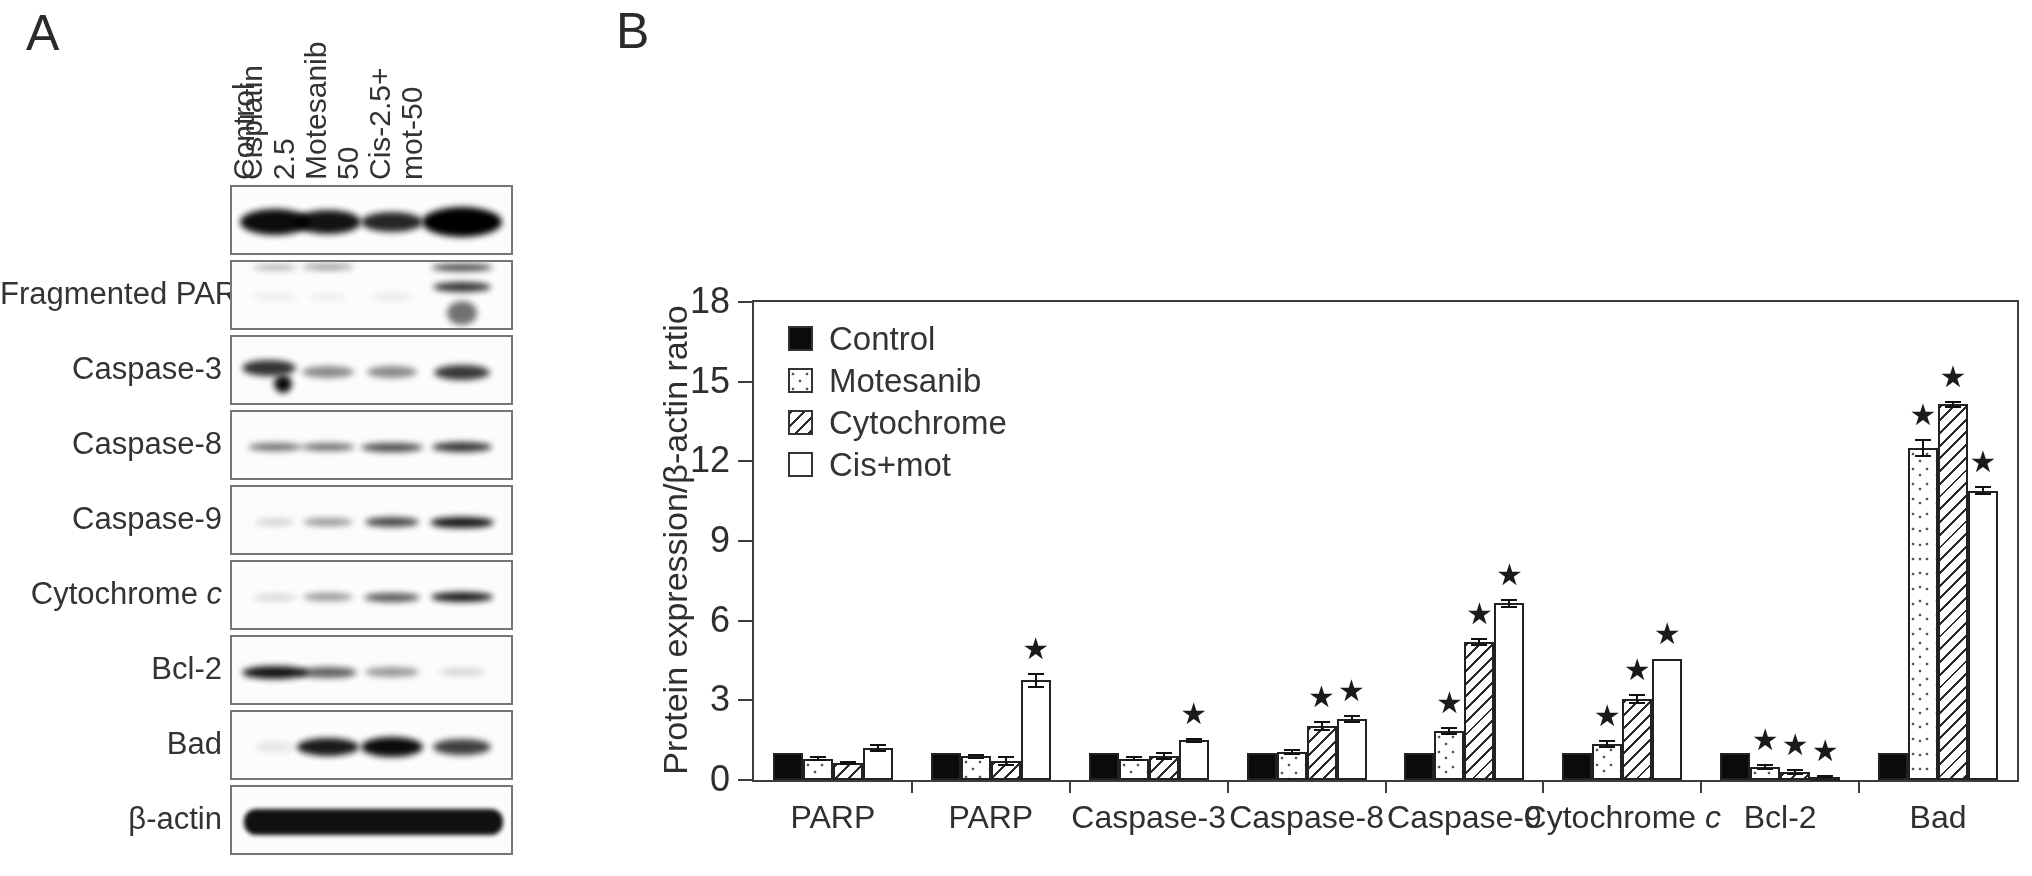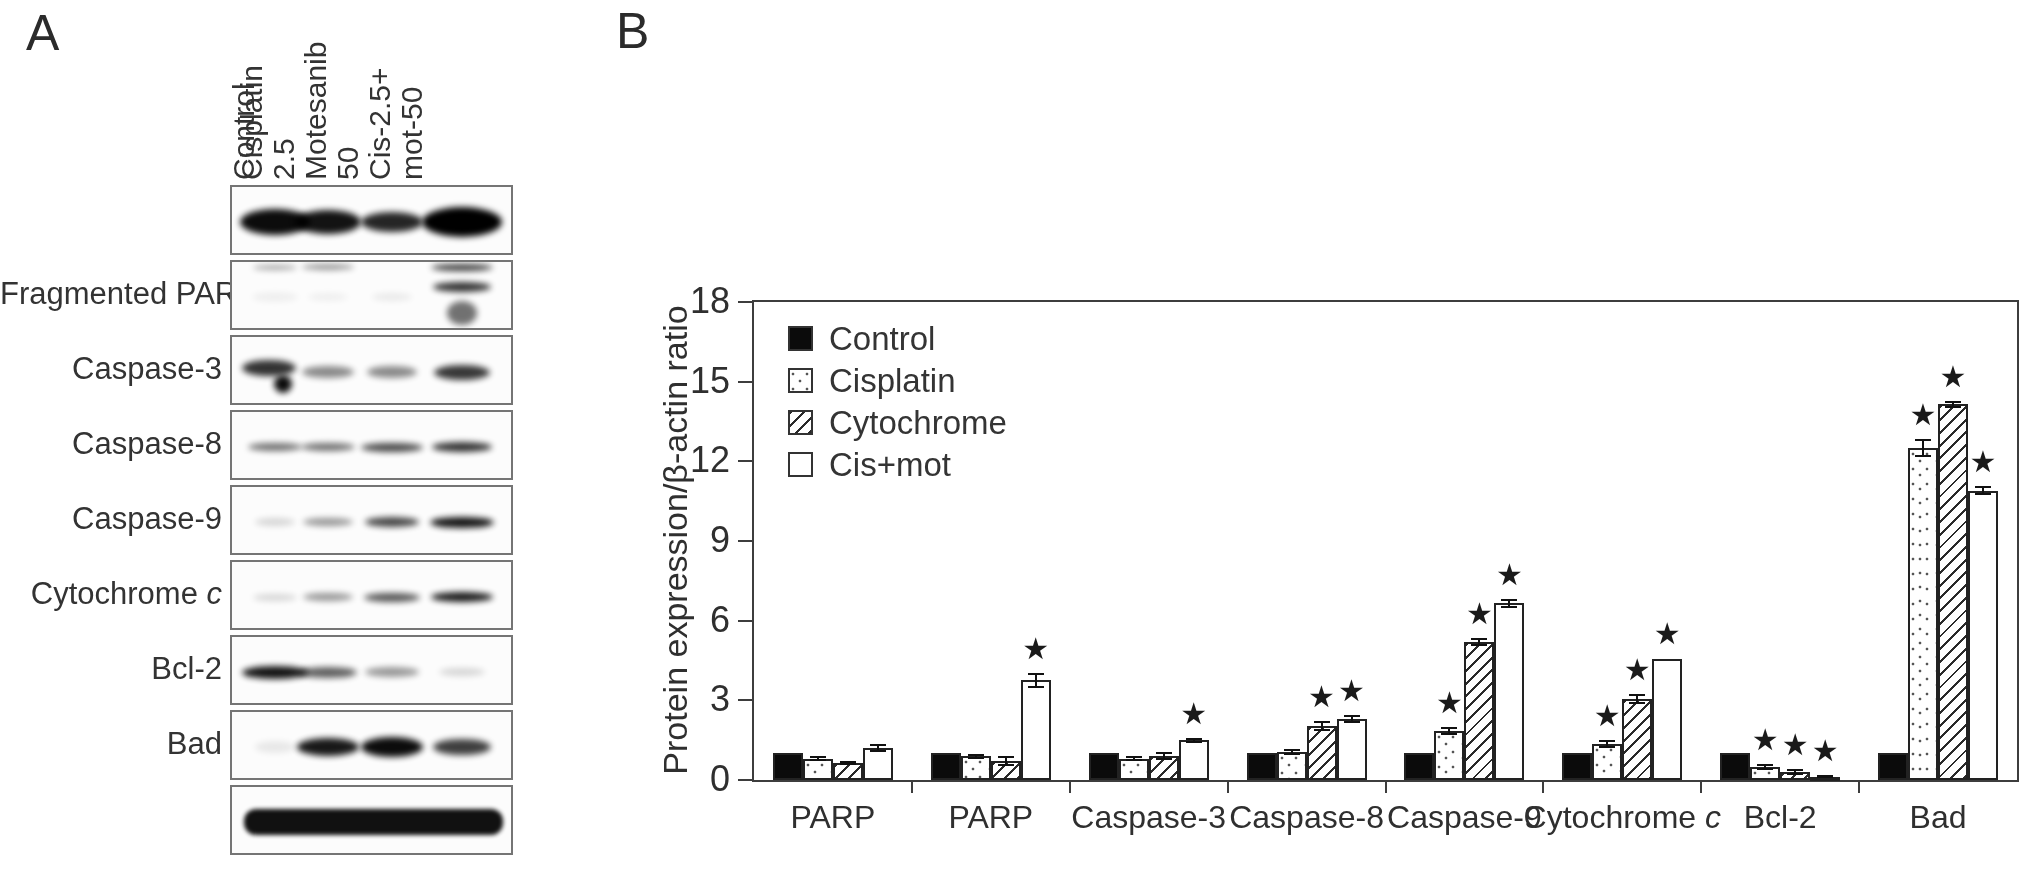--- a/index.html
+++ b/index.html
@@ -115,20 +115,21 @@
         <div class="blot-band" style="left: 133px; top: 30px; width: 54px; height: 10px; opacity: 0.4;"></div>
         <div class="blot-band" style="left: 207px; top: 31px; width: 46px; height: 8px; opacity: 0.15;"></div>
       </div>
       <div class="blot-row-label" style="top: 726px;">Bad</div>
       <div class="blot-box" style="top: 710px;">
         <div class="blot-band" style="left: 23px; top: 29px; width: 40px; height: 12px; opacity: 0.08;"></div>
         <div class="blot-band" style="left: 65px; top: 26px; width: 62px; height: 18px; opacity: 0.9;"></div>
         <div class="blot-band" style="left: 129px; top: 25px; width: 62px; height: 20px; opacity: 0.95;"></div>
         <div class="blot-band" style="left: 201px; top: 27px; width: 58px; height: 16px; opacity: 0.75;"></div>
       </div>
+      <div class="blot-row-label" style="top: 801px;">β-actin</div>
       <div class="blot-box" style="top: 785px;">
         <div class="blot-band cont" style="left: 12px; width: 259px; height: 26px; top: 22px; opacity: 0.93;"></div>
       </div>
     </div>
 
   <div id="y-axis-label">Protein expression/β-actin ratio</div>
   <div id="chart">
       <div class="ytick" style="top: 477px;"></div>
       <div class="ytick-label" style="top: 456px;">0</div>
       <div class="ytick" style="top: 397.333px;"></div>
@@ -291,21 +292,21 @@
       <div class="cat-label" style="left: 1075.12px; width: 217.875px; top: 494px;">
         <div>Bad</div>
       </div>
       <div id="legend" style="position: absolute; left: 34px; top: 20px;">
         <div class="legend-item">
           <div class="legend-swatch bar solid" style="position: static; border: 2px solid rgb(51, 51, 51);"></div>
           <div class="legend-label">Control</div>
         </div>
         <div class="legend-item">
           <div class="legend-swatch bar stipple" style="position: static; border: 2px solid rgb(51, 51, 51);"></div>
-          <div class="legend-label">Cisplatin</div>
+          <div class="legend-label">Motesanib</div>
         </div>
         <div class="legend-item">
           <div class="legend-swatch bar hatch" style="position: static; border: 2px solid rgb(51, 51, 51);"></div>
           <div class="legend-label">Cytochrome</div>
         </div>
         <div class="legend-item">
           <div class="legend-swatch bar open" style="position: static; border: 2px solid rgb(51, 51, 51);"></div>
           <div class="legend-label">Cis+mot</div>
         </div>
       </div>

